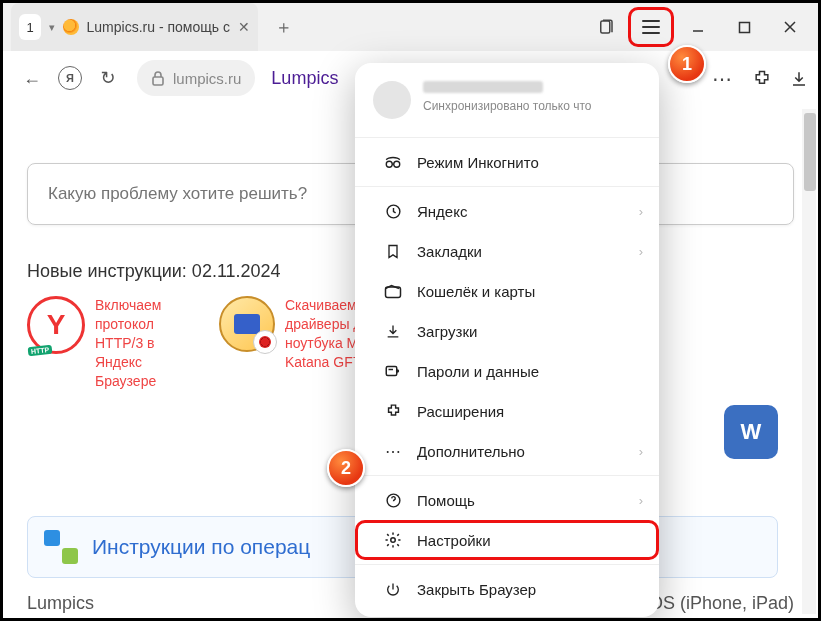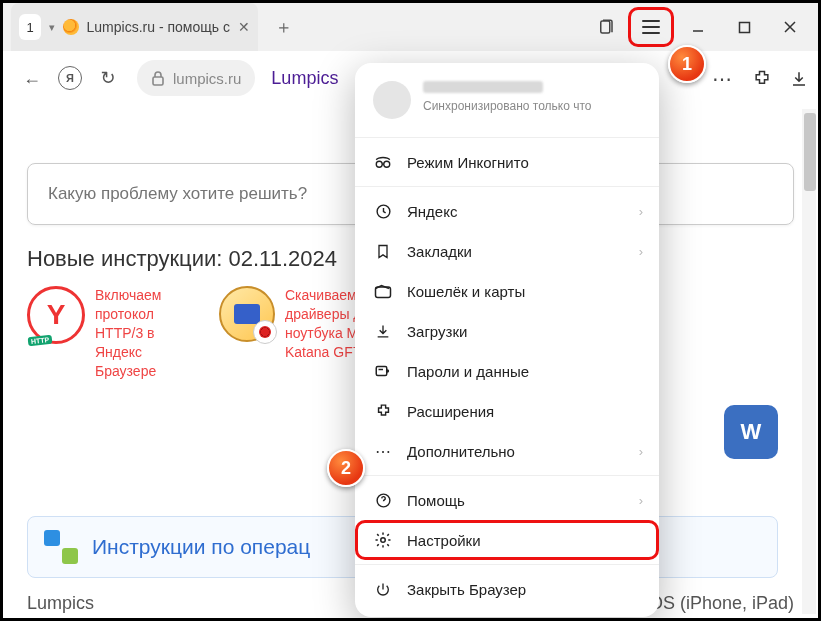--- a/index.html
+++ b/index.html
@@ -20,21 +20,21 @@
 .navbtn{width:34px;height:34px;display:flex;align-items:center;justify-content:center;color:#555;font-size:18px;margin-right:4px}
 .yr{width:22px;height:22px;border:1.5px solid #666;border-radius:50%;display:flex;align-items:center;justify-content:center;font-size:11px;font-weight:bold;color:#555}
 .urlbox{flex:0 0 auto;height:36px;background:#f0f0f0;border-radius:18px;display:flex;align-items:center;padding:0 14px;margin:16px 8px;color:#888;font-size:15px}
 .lock{margin-right:8px;color:#888}
 .pgtitle{margin-left:8px;color:#4c1d95;font-size:18px}
 .toolicons{position:absolute;right:10px;top:54px;height:44px;display:flex;align-items:center;gap:18px;color:#444}
 .page{position:absolute;left:0;right:0;top:102px;bottom:0;background:#fff;overflow:hidden}
 .biglogo{width:40px;height:40px;border-radius:50%;background:radial-gradient(circle at 40% 40%,#ffba38 40%,#f5850e 45%,#ffba38 60%);margin:4px auto 12px}
 .searchbox{margin:14px 24px 12px;border:1px solid #ccc;border-radius:8px;height:60px;display:flex;align-items:center;padding:0 18px;box-shadow:0 1px 3px rgba(0,0,0,.06)}
 .searchbox input{border:0;outline:0;font-size:17px;color:#666;width:100%;background:transparent}
-.h2{font-size:22px;color:#333;margin:21px 0 14px 24px;font-weight:400}
+.h2{font-size:18px;color:#333;margin:36px 0 14px 24px;font-weight:400}
 .cards{display:flex;gap:22px;margin-left:24px}
 .card{display:flex;gap:10px;width:170px}
 .card .ic{width:52px;height:52px;flex:0 0 52px;position:relative}
 .yic{border:3px solid #e33;border-radius:50%;display:flex;align-items:center;justify-content:center;font-size:28px;font-weight:bold;color:#e33;background:#fff}
 .httpb{position:absolute;left:-2px;bottom:-4px;background:#12a36f;color:#fff;font-size:7px;font-weight:bold;padding:1px 3px;border-radius:3px;transform:rotate(-6deg)}
 .driv{border-radius:50%;background:linear-gradient(140deg,#ffe9a8,#ffc650);position:relative;border:2px solid #c88e2a;display:flex;align-items:center;justify-content:center}
 .driv::before{content:"";width:26px;height:20px;background:#3560c9;border-radius:3px}
 .drbadge{position:absolute;right:-4px;bottom:-4px;width:22px;height:22px;border-radius:50%;background:#fff;border:1px solid #ccc;display:flex;align-items:center;justify-content:center}
 .drbadge::after{content:"";width:12px;height:12px;border-radius:50%;background:radial-gradient(circle at 50% 50%,#d22 45%,#9c0e0e 50%,#d22 60%)}
 .card a{color:#ef4444;font-size:14px;line-height:1.35;text-decoration:none}
@@ -46,21 +46,21 @@
 .oslink{color:#2f6dd0;font-size:21px}
 .footline{position:absolute;left:24px;bottom:4px;right:24px;display:flex;justify-content:space-between;color:#555;font-size:18px}
 .scrollbar{position:absolute;right:2px;top:106px;width:14px;bottom:4px;background:#f4f4f4}
 .scrollthumb{position:absolute;right:2px;top:110px;width:12px;height:78px;background:#c7c7c7;border-radius:3px}
 .menu{position:absolute;left:352px;top:60px;width:304px;background:#fff;border-radius:16px;box-shadow:0 10px 40px rgba(0,0,0,.28);padding:10px 0 8px;z-index:50}
 .account{display:flex;gap:12px;padding:8px 18px 14px}
 .avatar{width:38px;height:38px;border-radius:50%;background:#e5e5e5}
 .accname{height:12px;width:120px;background:#d9d9d9;border-radius:3px;filter:blur(1.2px);margin-bottom:6px}
 .accsub{font-size:12px;color:#8a8a8a}
 .sep{height:1px;background:#eee;margin:4px 0}
-.mi{display:flex;align-items:center;gap:14px;height:40px;padding:0 18px;font-size:15px;color:#222;position:relative}
+.mi{display:flex;align-items:center;gap:14px;height:40px;padding:0 28px;font-size:15px;color:#222;position:relative}
 .mi .mic{width:20px;display:flex;justify-content:center;color:#333}
 .mi .arr{position:absolute;right:16px;color:#bbb;font-size:13px}
 .mi.highlight{outline:3px solid #e11;outline-offset:-3px;border-radius:10px}
 .marker{position:absolute;width:34px;height:34px;border-radius:50%;background:radial-gradient(circle at 35% 30%,#ff8a3c,#e73712 70%);color:#fff;font-weight:bold;display:flex;align-items:center;justify-content:center;font-size:18px;box-shadow:0 2px 5px rgba(0,0,0,.4);border:2px solid #fff;z-index:80}
 svg{display:block}
 </style>
 </head>
 <body>
 
 <div class="frame">

